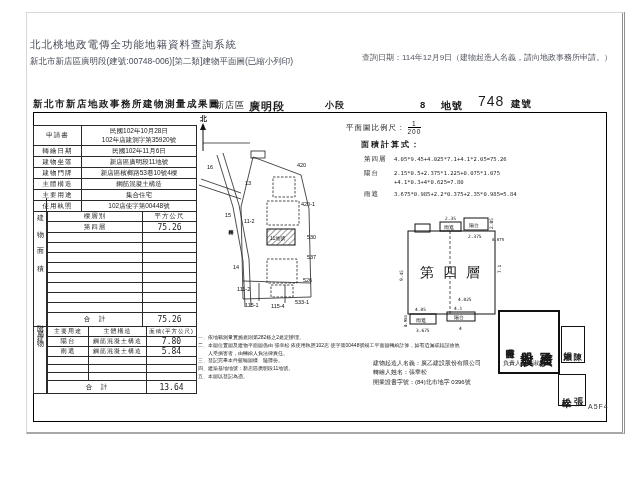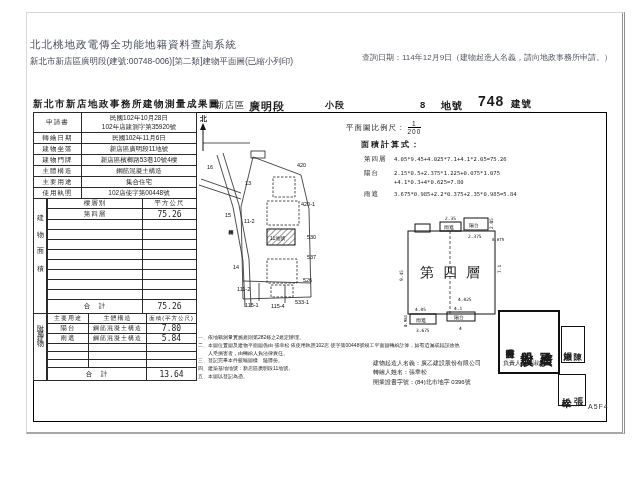--- a/index.html
+++ b/index.html
@@ -13,27 +13,27 @@
   .hdr1{left:30px;top:38px;font-size:10.5px;color:#474b58;letter-spacing:1px;}
   .hdr2{left:30px;top:56px;font-size:8.5px;color:#474b58;}
   .hdr-date{left:362px;top:52px;font-size:8px;color:#50545f;}
   
   .t-office{left:33px;top:98px;font-size:9.5px;letter-spacing:1.5px;font-weight:bold;}
   .t-district{left:215px;top:99px;font-size:9px;letter-spacing:1px;font-weight:normal;}
   .t-section{left:249px;top:99px;font-size:11px;letter-spacing:1px;font-weight:bold;}
   .t-subsection{left:325px;top:99px;font-size:9px;letter-spacing:1px;font-weight:bold;}
   .t-landno{left:420px;top:99px;font-size:9.5px;font-weight:bold;}
   .t-landlbl{left:441px;top:99px;font-size:10px;letter-spacing:1px;font-weight:bold;}
-  .t-bldgno{left:478px;top:93px;font-size:14px;font-weight:bold;letter-spacing:1px;}
+  .t-bldgno{left:478px;top:93px;font-size:14px;font-weight:normal;letter-spacing:1px;}
   .t-bldglbl{left:511px;top:98px;font-size:9.5px;letter-spacing:1px;font-weight:bold;}
   
   .frame{left:33px;top:112px;width:572px;height:308px;border:1.5px solid #000;}
   .frame .abs{position:absolute;}
   
-  table{border-collapse:collapse;table-layout:fixed;}
+  table{border-collapse:collapse;table-layout:fixed;margin-top:13px;}
   td{border:1px solid #2a2a2a;font-size:6.5px;padding:0 1px;overflow:hidden;white-space:nowrap;}
   .tblA{left:-1px;top:-1px;width:164px;}
   .tblA td.lbl{width:45px;text-align:center;letter-spacing:1px;}
   .tblA td.val{text-align:center;}
   .sec{display:flex;left:-1px;width:164px;}
   .secB{top:85px;}
   .secC{top:200px;}
   .sidestrip{width:12px;border:1px solid #2a2a2a;border-top:none;display:flex;
              align-items:flex-start;justify-content:center;}
   .vlabel{writing-mode:vertical-rl;font-size:7px;}

